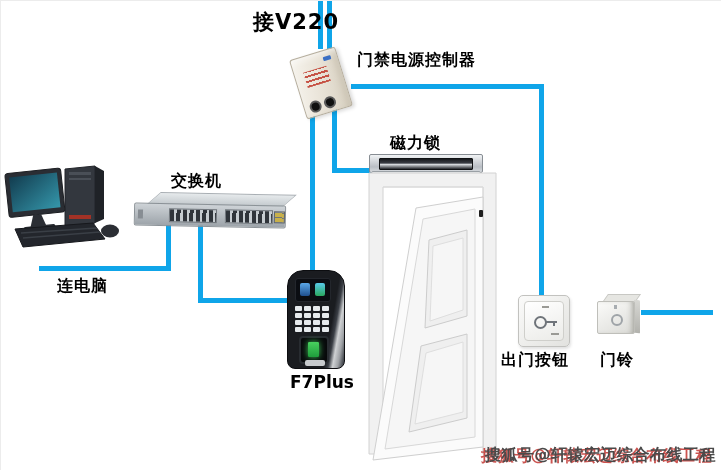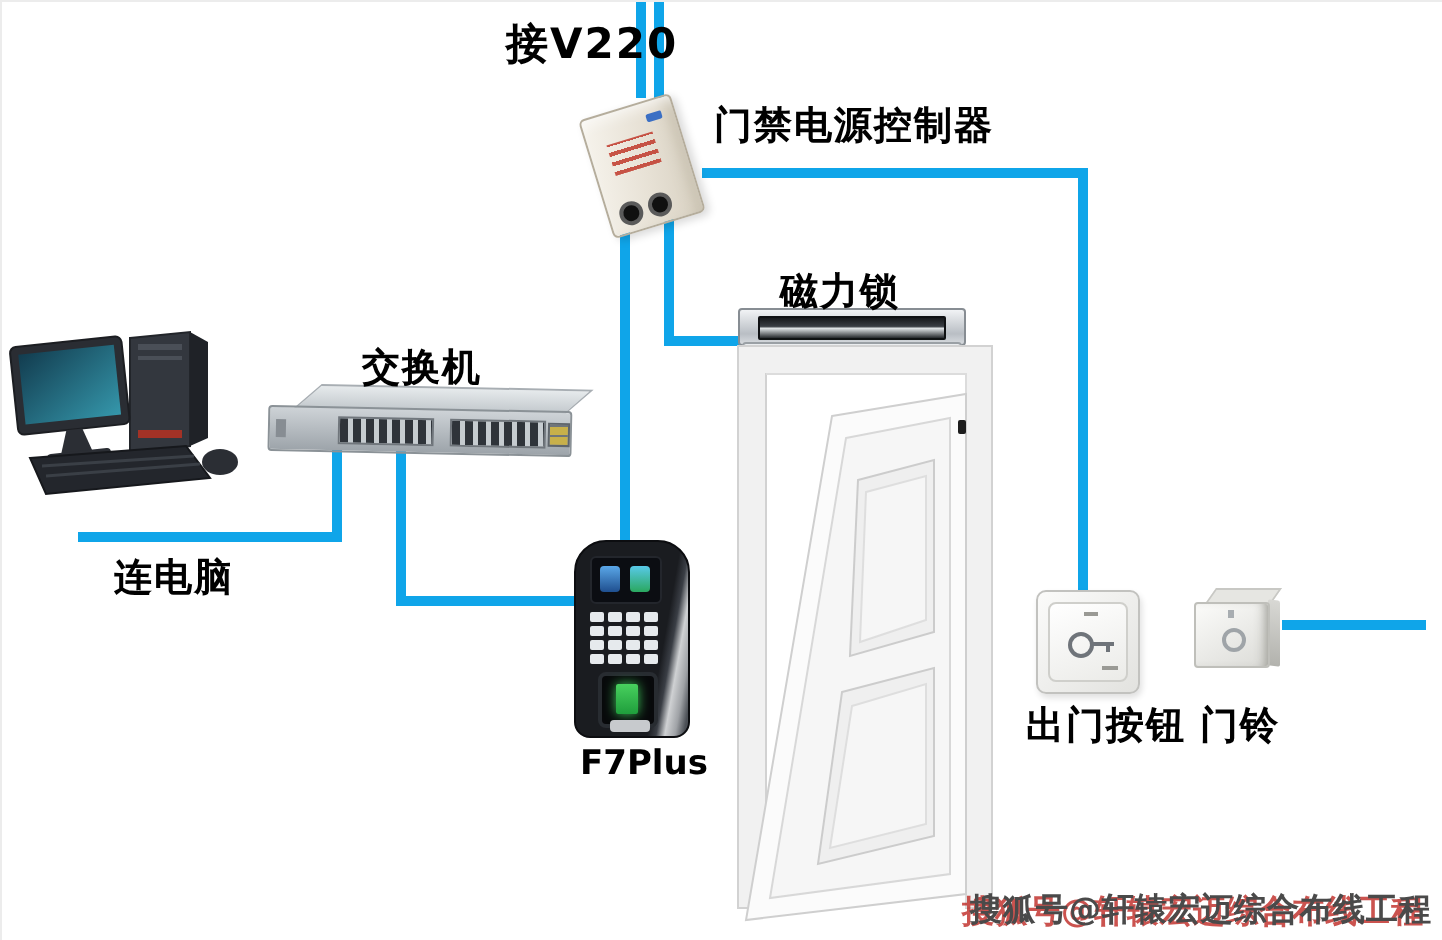--- a/index.html
+++ b/index.html
@@ -3,21 +3,21 @@
 <meta charset="utf-8">
 <style>
   html,body{margin:0;padding:0;background:#fff;}
   #canvas{
     position:relative; width:721px; height:470px; background:#ffffff;
     border:1px solid #ececec; overflow:hidden;
     font-family:"DejaVu Sans","Liberation Sans",sans-serif;
   }
   .wire{position:absolute; background:#0fa5e9;}
   .lbl{
-    position:absolute; color:#000; font-weight:700; font-size:19px;
+    position:absolute; color:#000; font-weight:700; font-size:16px;
     letter-spacing:1px; white-space:nowrap;
   }
   
   .switch{position:absolute; left:133px; top:190px; width:152px; height:44px; transform:rotate(1.2deg);}
   .sw-top{position:absolute; left:12px; top:2px; width:134px; height:11px;
     background:linear-gradient(#e6eaec,#c3c9cd); border:1px solid #a8aeb3;
     transform:skewX(-48deg); transform-origin:bottom left;}
   .sw-front{position:absolute; left:0; top:13px; width:150px; height:21px;
     background:linear-gradient(#ced3d7,#9da4aa); border:1px solid #8b9297; border-radius:2px;}
   .sw-ports{position:absolute; top:4px; height:12px; background-color:#c6ccd0;
@@ -145,21 +145,21 @@
 
   <div class="switch">
     <div class="sw-top"></div>
     <div class="sw-front">
       <div class="sw-latch"></div>
       <div class="sw-ports sw-p1"></div>
       <div class="sw-ports sw-p2"></div>
       <div class="sw-uplink"></div>
     </div>
   </div>
-  <div class="lbl" style="left:180px;top:170px">交换机</div>
+  <div class="lbl" style="left:170px;top:170px">交换机</div>
 
   <div class="pcbox">
     <div class="pc-body">
       <div class="pc-dot"></div>
       <div class="pc-text"></div>
       <div class="pc-jack pc-j1"></div>
       <div class="pc-jack pc-j2"></div>
     </div>
   </div>
   <div class="lbl" style="left:252px;top:7px;font-size:21px">接V220</div>
@@ -222,21 +222,21 @@
 
   <div class="exitbtn">
     <div class="eb-plate">
       <div class="eb-mark-top"></div>
       <div class="eb-ring"></div>
       <div class="eb-stem"></div>
       <div class="eb-tooth"></div>
       <div class="eb-mark-bot"></div>
     </div>
   </div>
-  <div class="lbl" style="left:512px;top:349px">出门按钮</div>
+  <div class="lbl" style="left:500px;top:349px">出门按钮</div>
 
   <div class="doorbell">
     <div class="db-top"></div>
     <div class="db-fold"></div>
     <div class="db-body">
       <div class="db-dot"></div>
       <div class="db-ring"></div>
     </div>
   </div>
   <div class="lbl" style="left:599px;top:349px">门铃</div>

